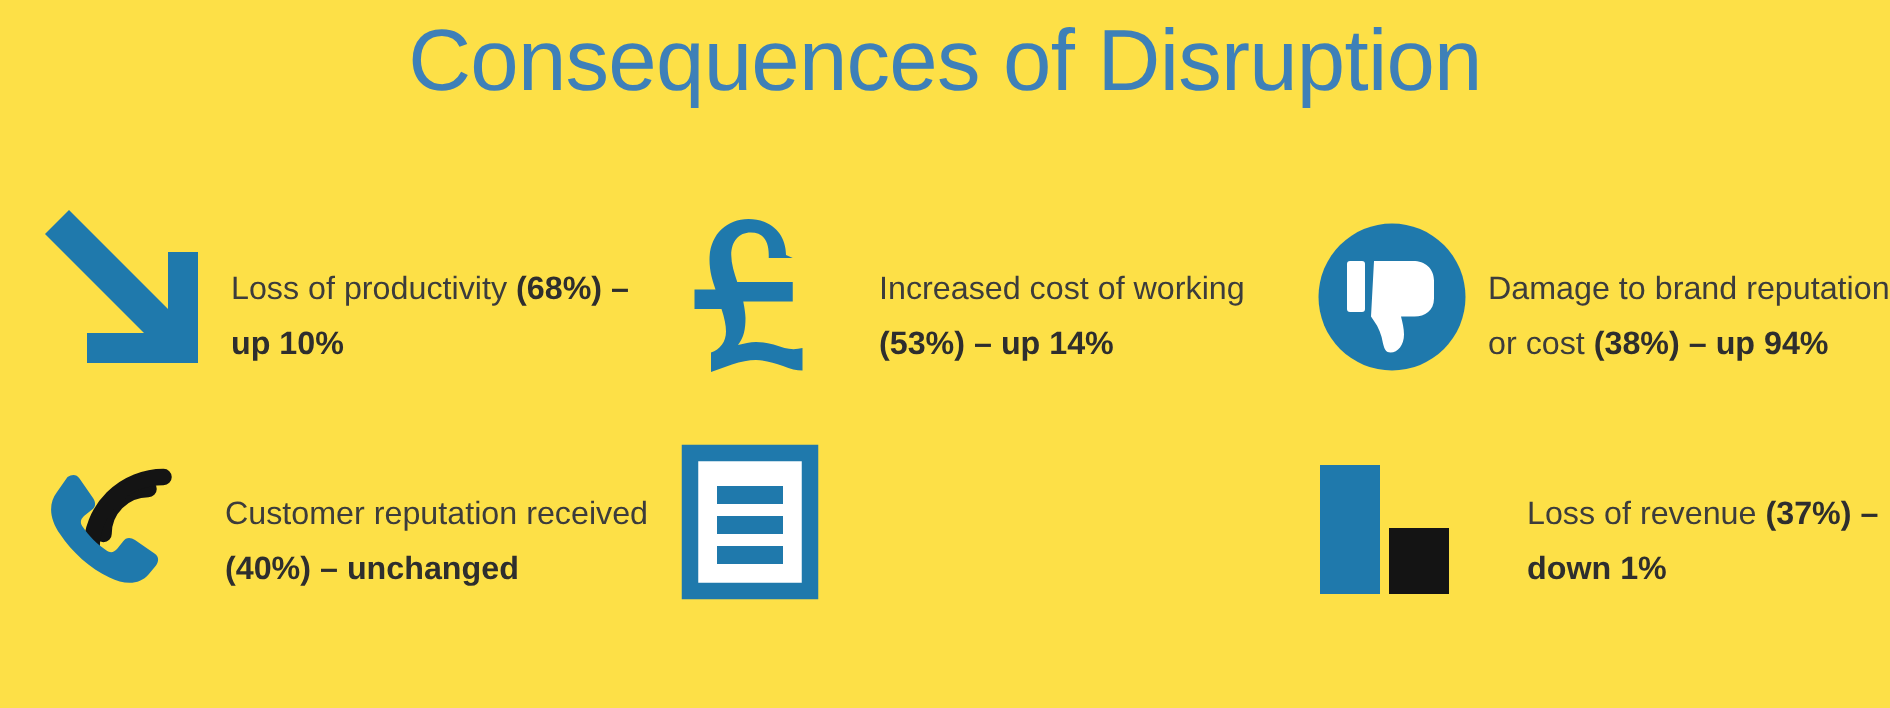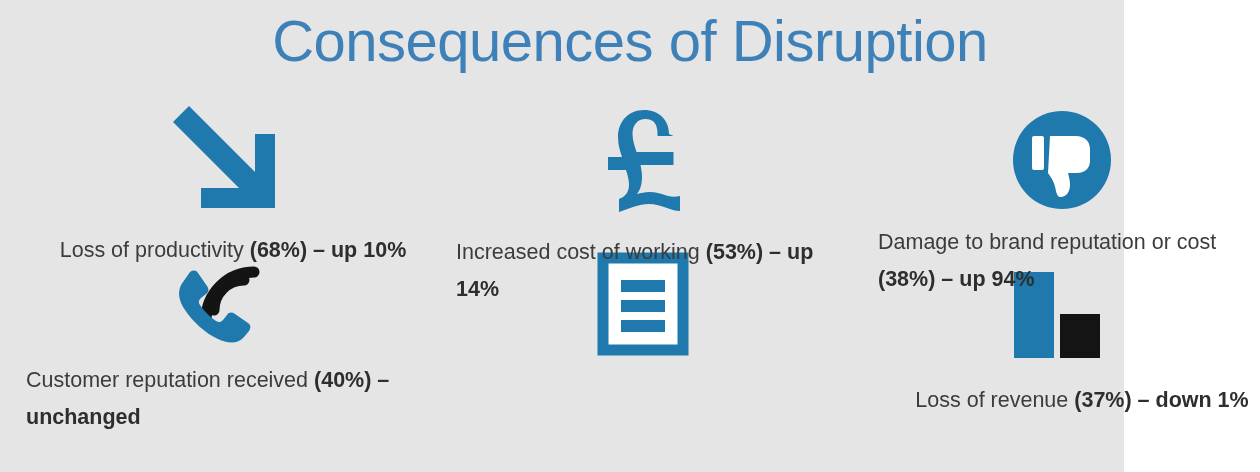--- a/index.html
+++ b/index.html
@@ -10,23 +10,23 @@
   }
   body {
     width: 1260px;
     height: 472px;
     overflow: hidden;
     font-family: "Liberation Sans", "DejaVu Sans", sans-serif;
     -webkit-font-smoothing: antialiased;
   }
   #poster {
     position: relative;
-    width: 1124px;
+    width: 1260px;
     height: 472px;
-    background: #e5e5e5;
+    background: #fde047;
   }
 
   
   .title {
     position: absolute;
     left: 0;
     top: 8px;
     width: 1260px;
     text-align: center;
     font-size: 58px;
@@ -46,26 +46,25 @@
   }
   .row {
     display: flex;
     width: 1260px;
   }
   .row-1 { height: 150px; }
   .row-2 { height: 150px; }
 
   .cell {
     display: flex;
-    align-items: center;
+    align-items: flex-end;
     box-sizing: border-box;
-    flex-direction: column;
   }
   .cell-a { width: 440px; padding-left: 26px; }
-  .cell-b { width: 420px; padding-left: 16px; }
+  .cell-b { width: 420px; padding-left: 16px; gap: 16px; }
   .cell-c { width: 400px; padding-left: 18px; }
 
   .icon-box {
     flex: 0 0 auto;
     display: flex;
     align-items: flex-start;
     justify-content: center;
   }
   .text-box {
     flex: 1 1 auto;

